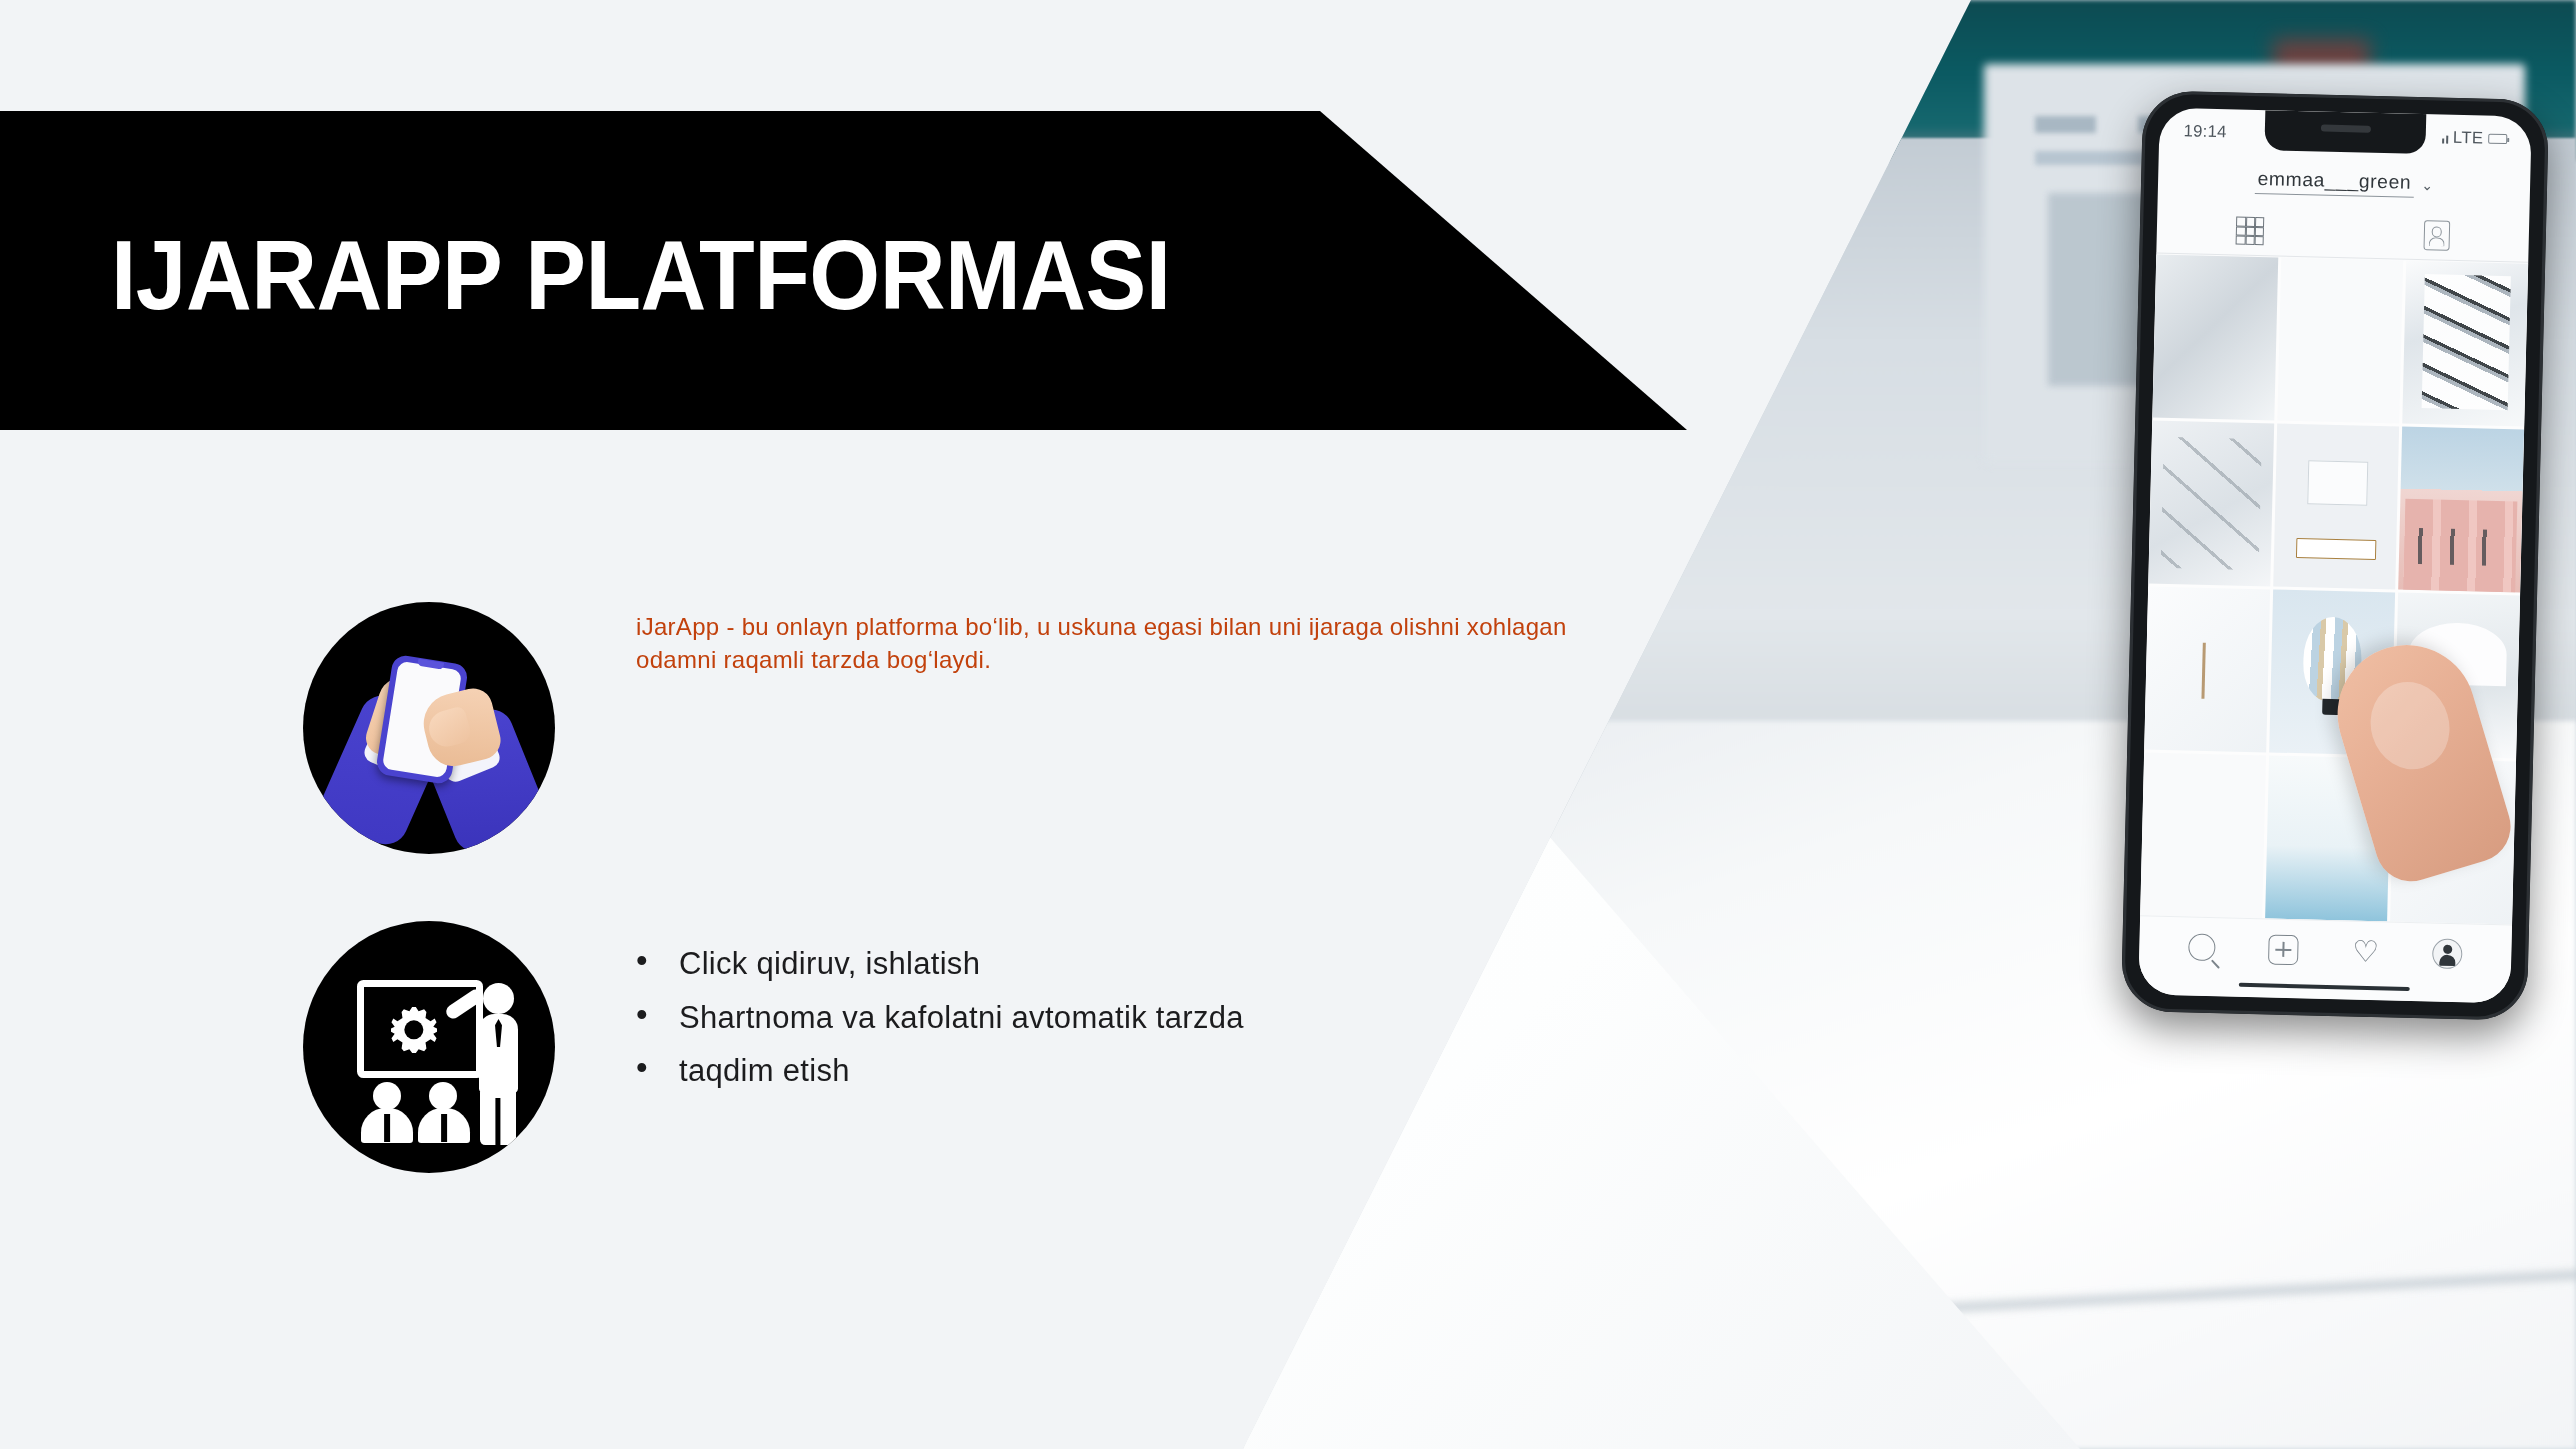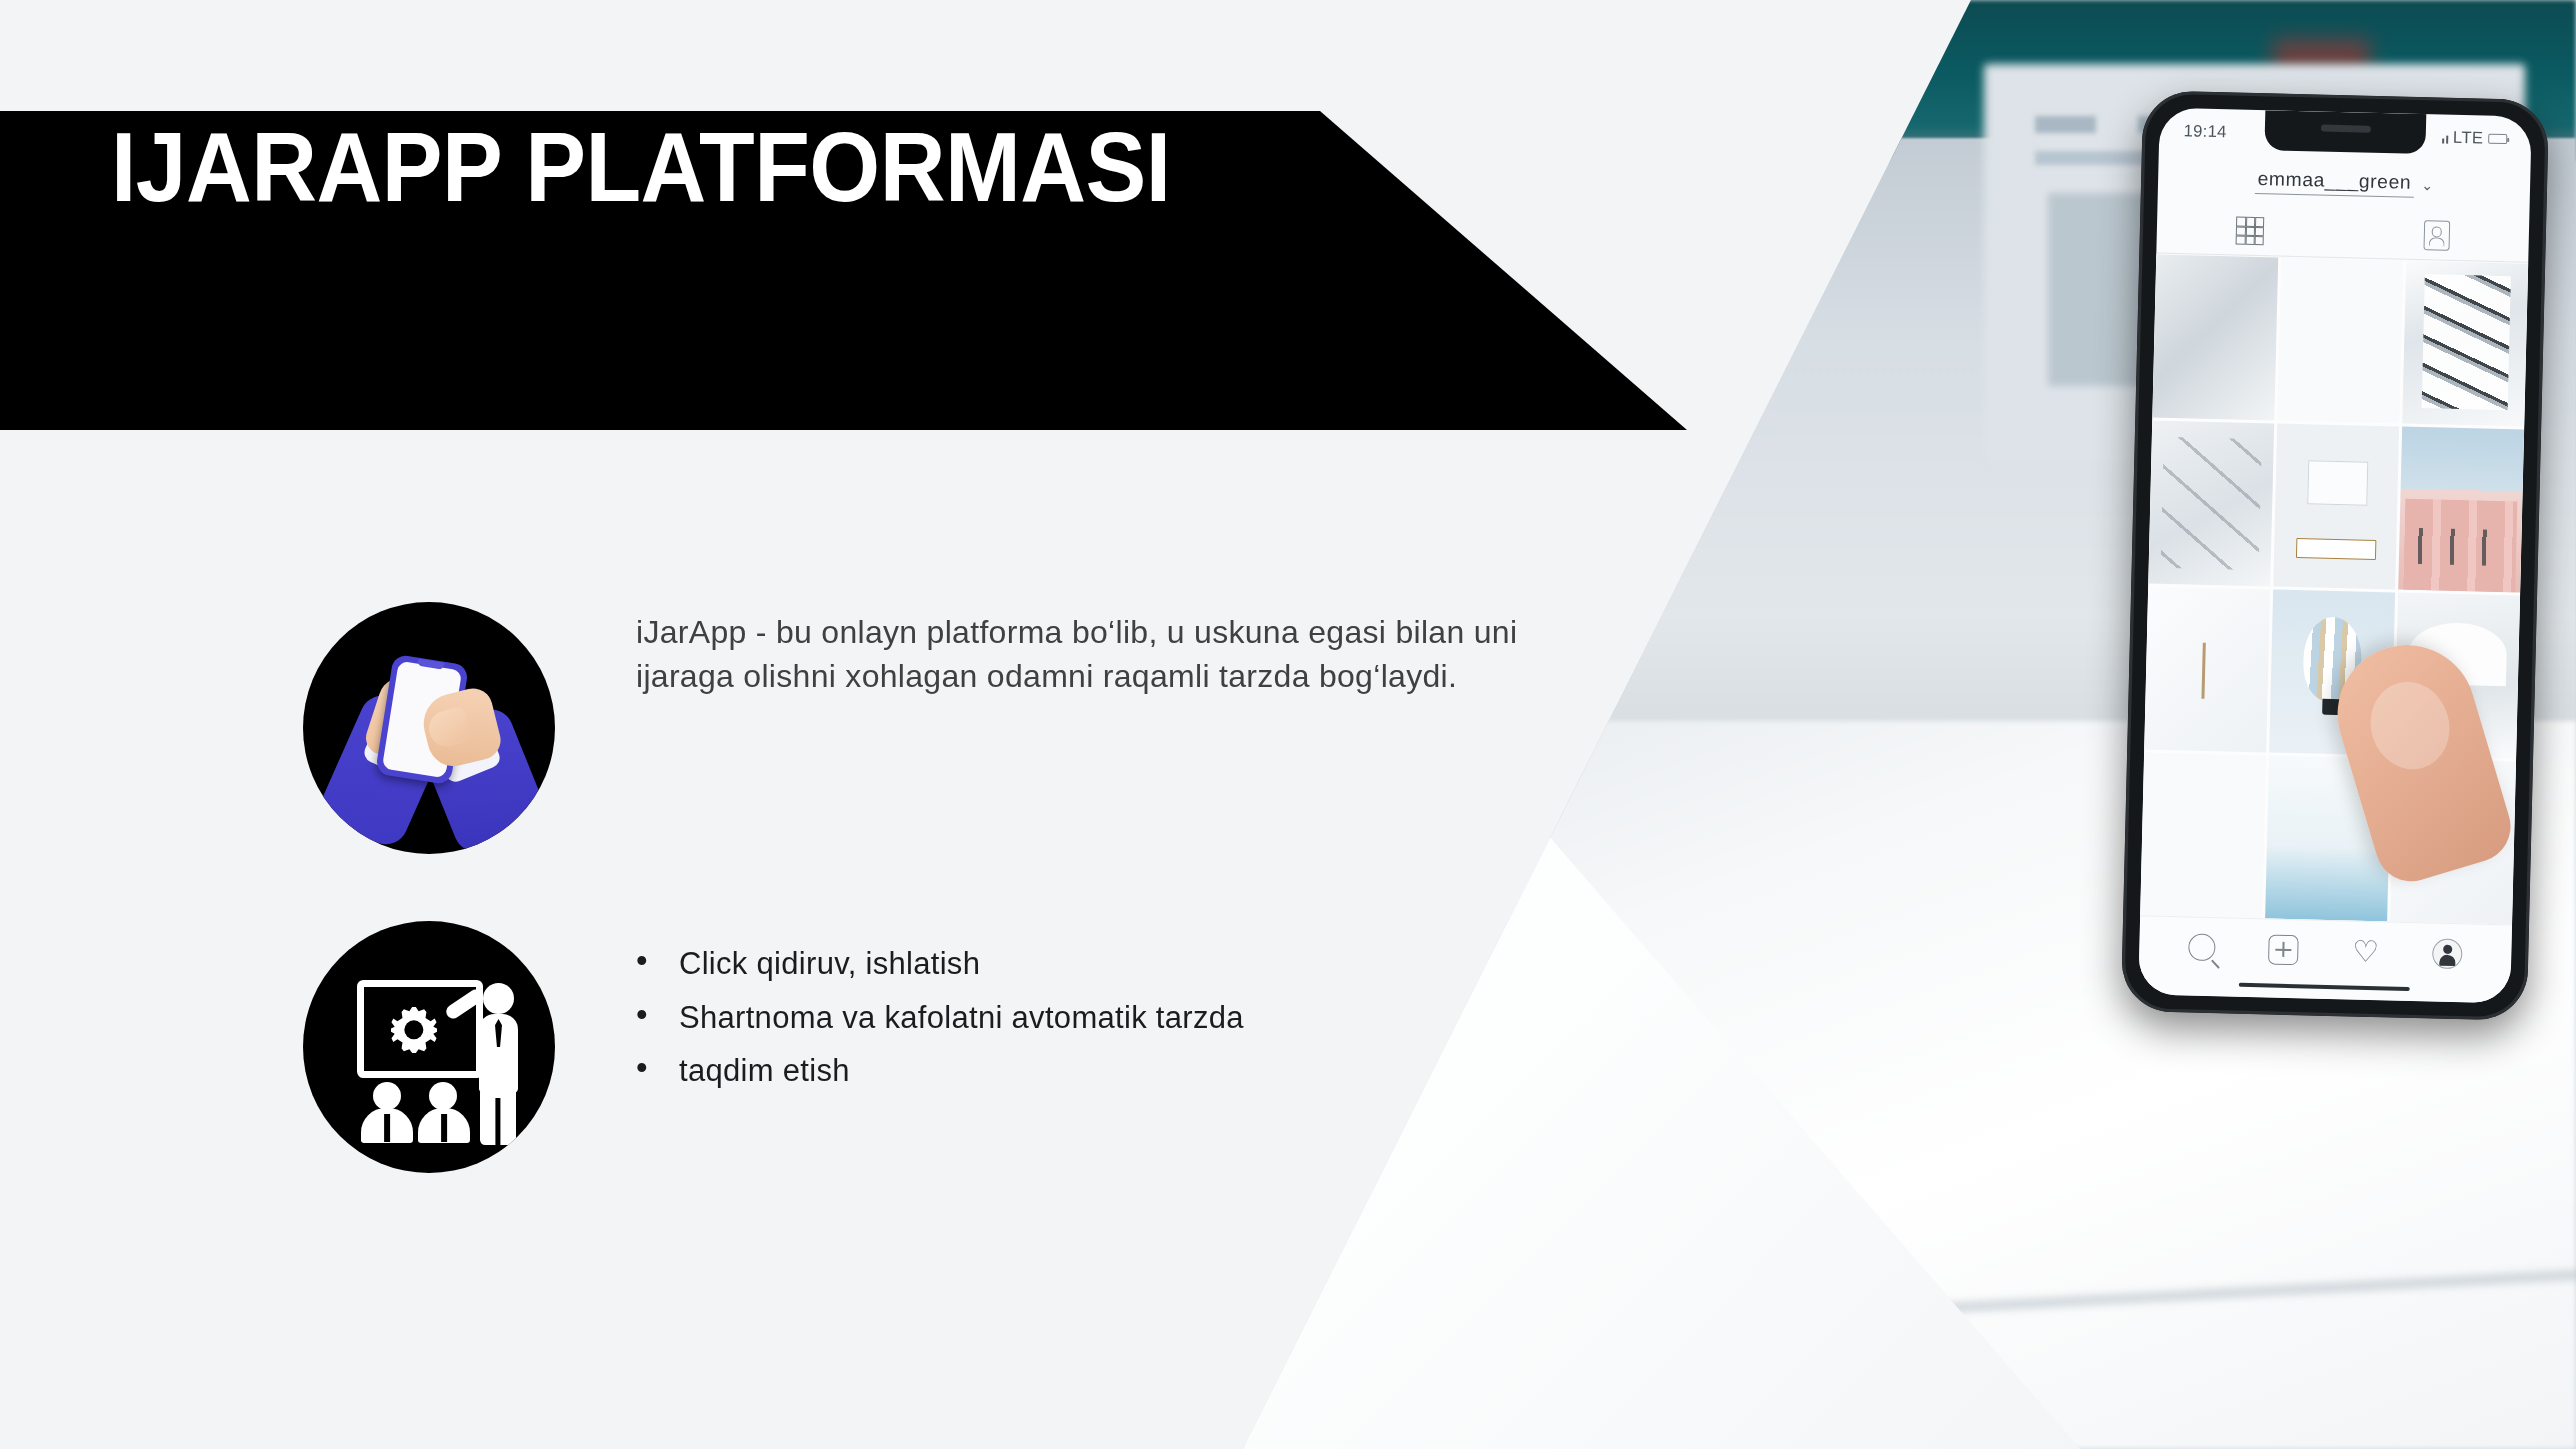--- a/index.html
+++ b/index.html
@@ -205,21 +205,21 @@
     background:linear-gradient(135deg,#ffffff 0%,#fdfefe 45%,#f3f5f7 100%);
     clip-path:polygon(0 0, 0 100%, 100% 100%);
     filter:blur(0.6px);
   }
 
   
   #title-banner{
     position:absolute; left:0; top:111px; width:1687px; height:328px;
     background:#000;
     clip-path:polygon(0 0, 1320px 0, 1687px 319px, 0 319px);
-    display:flex; align-items:flex-start;
+    display:flex; align-items:center;
   }
   #page-title{
     color:#fff; font-size:98px; font-weight:700; letter-spacing:-0.6px;
     margin-left:111px; white-space:nowrap;
     transform:scaleX(.93); transform-origin:left center;
   }
 
   
   .block{ position:absolute; display:flex; align-items:flex-start; }
   #intro-block{ left:303px; top:602px; }
@@ -328,21 +328,21 @@
     width:5.8px; height:28px; background:#000;
   }
   .seat-head{ position:absolute; bottom:63px; width:28px; height:28px;
     background:#fff; border-radius:50%; }
   .s1{ left:58px; } .s1h{ left:70px; }
   .s2{ left:115px; } .s2h{ left:126px; }
 
   
   .text-col{ margin-left:81px; padding-top:7.7px; }
   #intro-paragraph{
-    font-size:32px; line-height:1.38; color:#404040;
+    font-size:24px; line-height:1.38; color:#c2410c;
     letter-spacing:0.3px; width:966px;
   }
   #benefits-list{ list-style:none; padding-top:16.7px; }
   #benefits-list li{
     font-size:31px; line-height:1.22; color:#1c1c1e; letter-spacing:0.3px;
     position:relative; padding-left:43px; margin-bottom:15.5px; white-space:nowrap;
   }
   #benefits-list li:before{
     content:"\2022"; position:absolute; left:0; top:-3.9px;
     font-size:33px; color:#1c1c1e;

